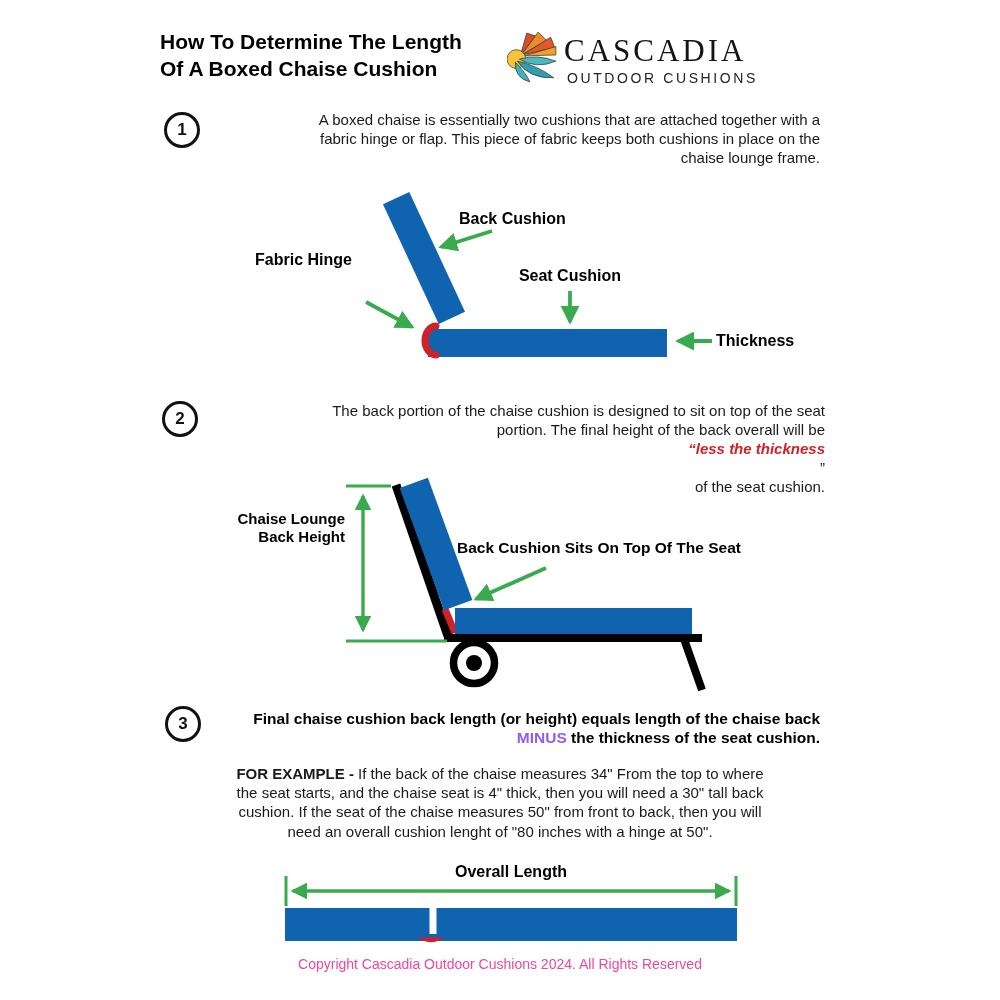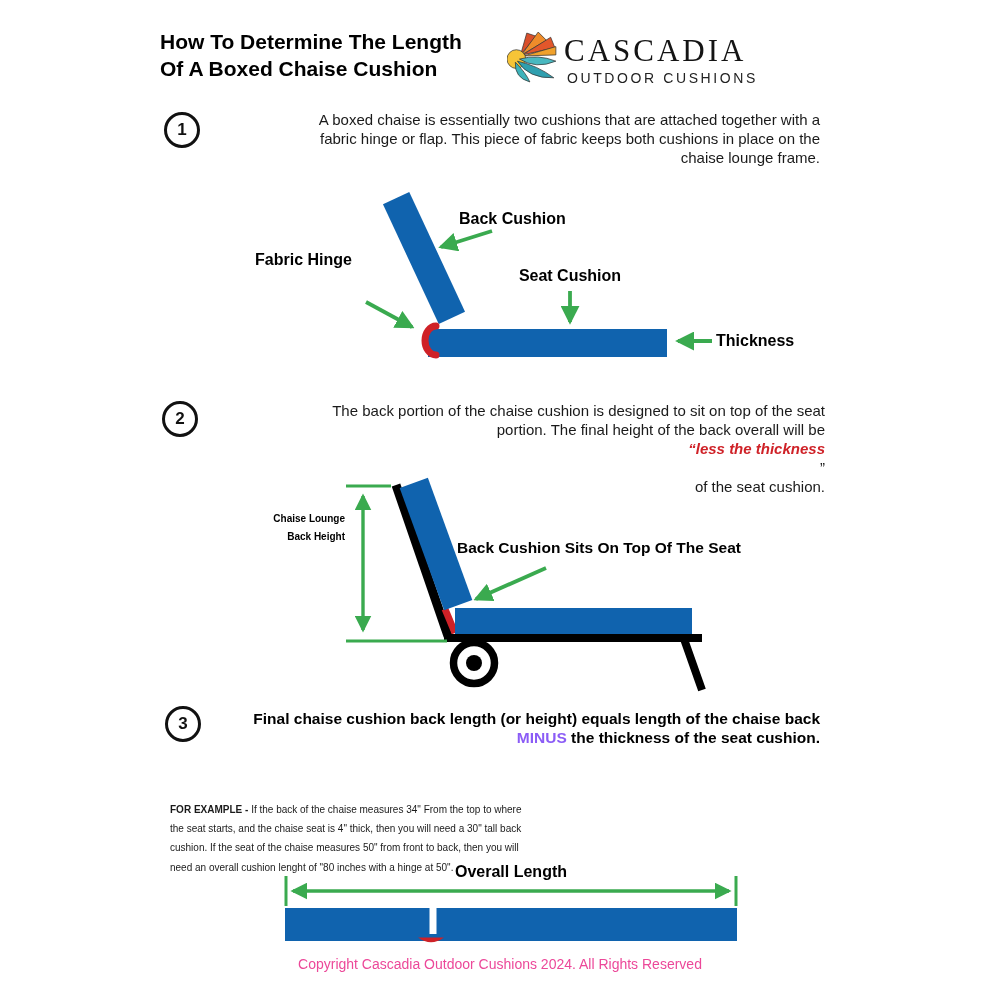--- a/index.html
+++ b/index.html
@@ -19,26 +19,26 @@
   .para{text-align:right;font-size:15px;line-height:19px;color:#1a1a1a;}
   .para span{display:block;white-space:nowrap;}
   .bold-label{font-weight:bold;font-size:16px;color:#000;white-space:nowrap;}
   .bold-label15{font-weight:bold;font-size:15.5px;color:#000;white-space:nowrap;}
   .red{color:#8b5cf6;}
   .red-ital{color:#cf2127;font-weight:bold;font-style:italic;}
   .hinge-block{left:202px;top:251px;width:150px;text-align:right;}
   .hinge-desc{margin-top:13px;font-size:13px;line-height:13.6px;color:#1a1a1a;}
   .hinge-desc span{display:block;white-space:nowrap;}
   .measure-label{left:195px;top:510px;width:150px;text-align:right;font-weight:bold;
-                 font-size:10px;line-height:18px;color:#000;}
+                 font-size:15px;line-height:18px;color:#000;}
   .measure-label span{display:block;}
   .heading3{left:180px;top:709px;width:640px;text-align:right;font-weight:bold;
             font-size:15.5px;line-height:19px;color:#000;}
   .heading3 .ln{display:block;white-space:nowrap;}
-  .example{left:170px;top:764px;width:660px;font-size:10px;line-height:19.2px;margin-top:36px;}
+  .example{left:170px;top:764px;width:660px;text-align:center;font-size:15px;line-height:19.2px;}
   .example .ln{display:block;white-space:nowrap;}
   .footer{left:0;top:956px;width:1000px;text-align:center;font-size:14px;color:#ec4899;}
 </style>
 </head>
 <body>
 
 <div class="page">
 
   <svg class="gfx" viewBox="0 0 1000 1000">
     <defs>

